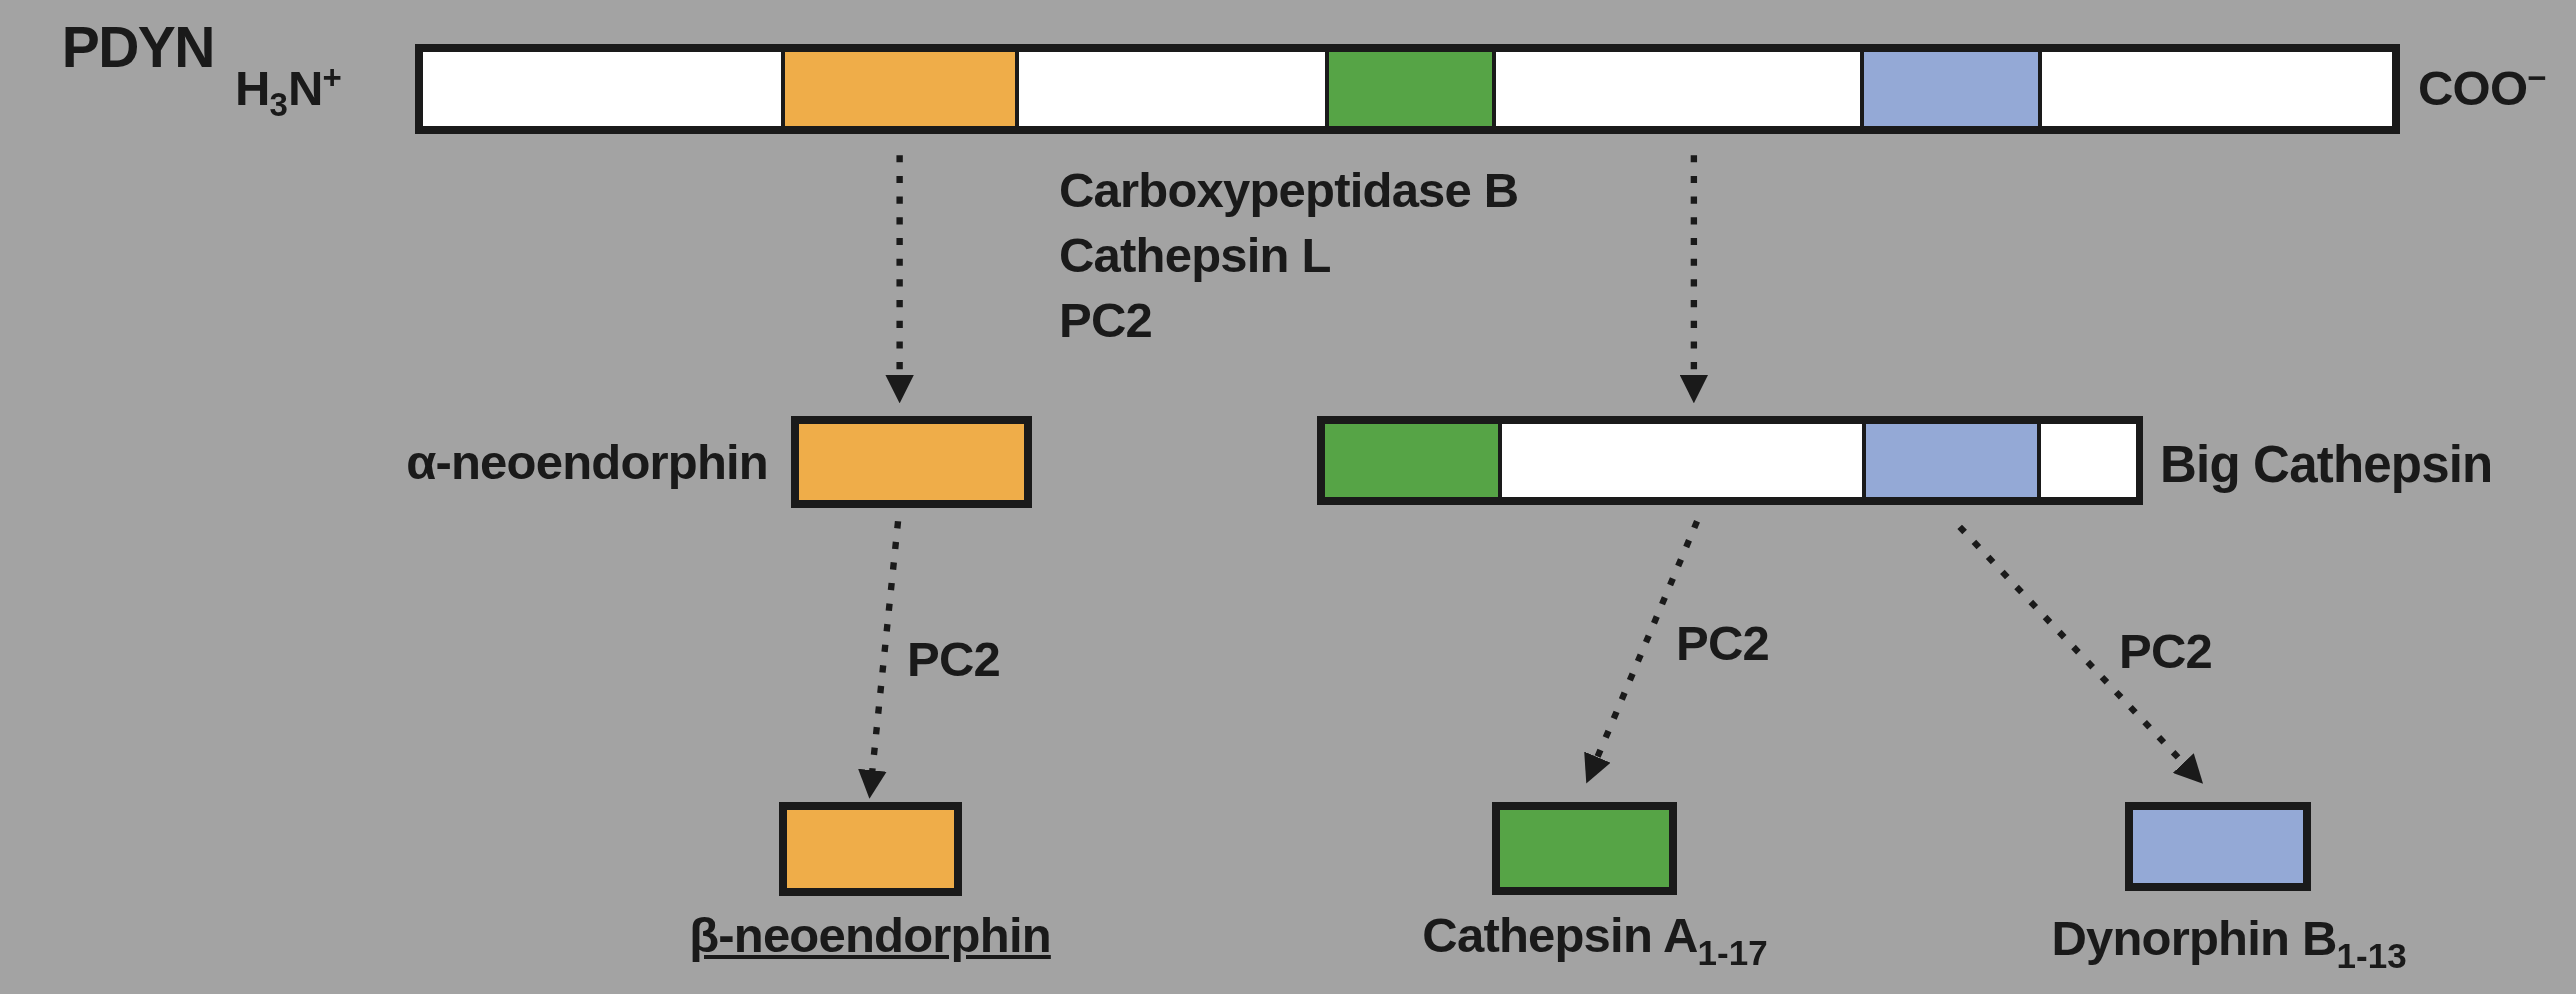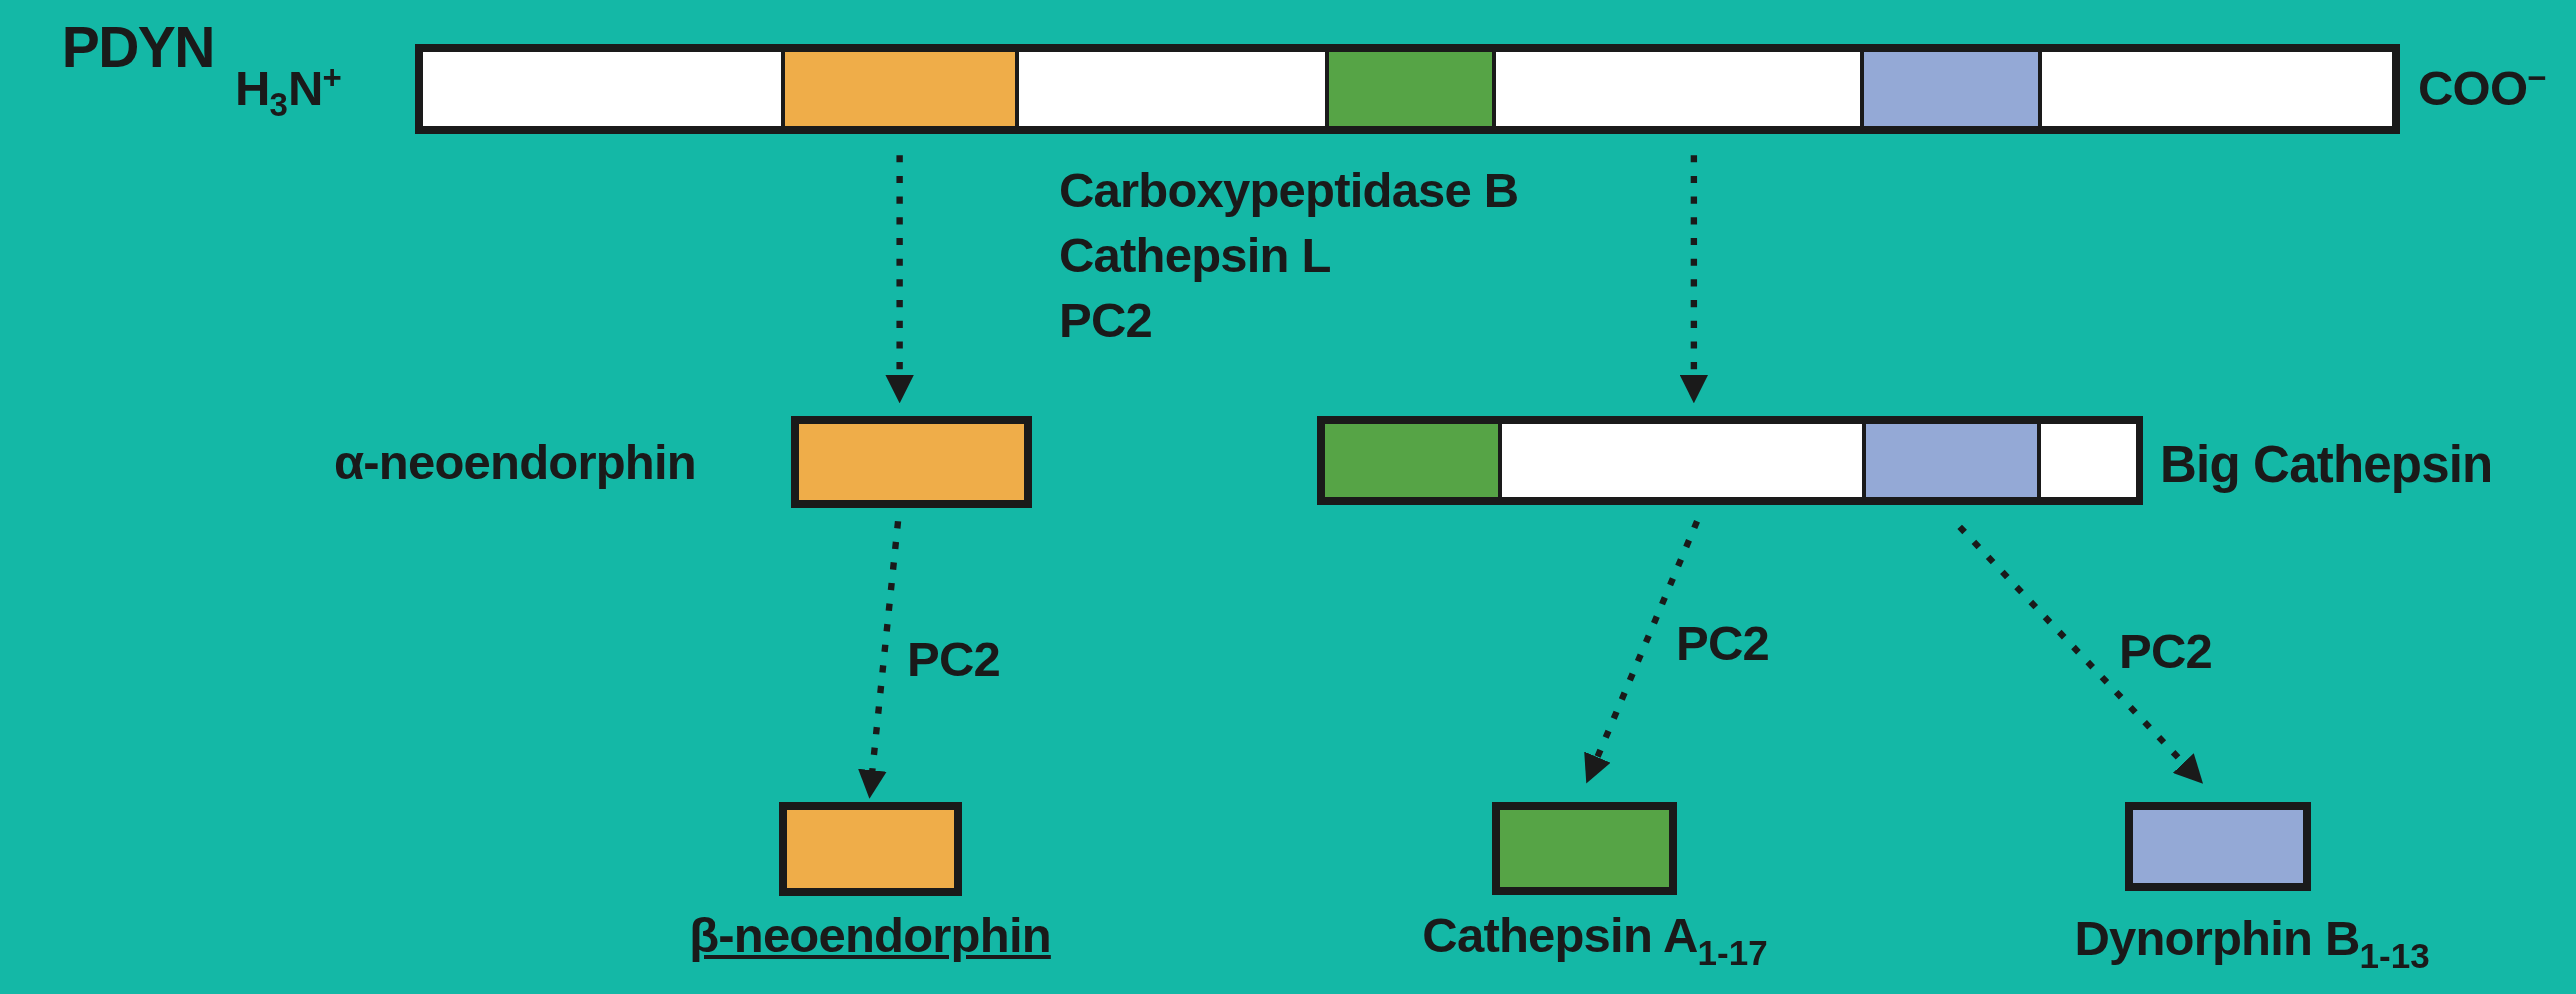--- a/index.html
+++ b/index.html
@@ -1,17 +1,17 @@
 <!DOCTYPE html>
 <html style="font-size:12.7px"><head>
 <meta charset="utf-8">
 <style>
   html,body{margin:0;padding:0;background:#ffffff;}
   .canvas{
-    position:relative;width:2576px;height:994px;background:#14b8a6;overflow:hidden;
+    position:relative;width:2576px;height:994px;background:#a3a3a3;overflow:hidden;
     font-family:"Liberation Sans", sans-serif;font-weight:700;color:#1a1a1a;
   }
   .abs{position:absolute;}
   .txt{white-space:nowrap;letter-spacing:-0.8px;}
 
   
   .title{left:14.3px;top:11px;width:247px;text-align:center;font-size:57px;line-height:73px;letter-spacing:-1.6px;}
 
   
   .nterm{left:235px;top:51px;width:166px;text-align:left;font-size:49px;line-height:53px;}
@@ -30,32 +30,32 @@
   .pepbox{border:8px solid #1a1a1a;box-sizing:border-box;}
   .box-alpha{left:791px;top:416px;width:241px;height:92px;}
   .box-beta{left:779px;top:802px;width:183px;height:94px;}
   .box-dyna{left:1492px;top:802px;width:185px;height:93px;}
   .box-dynb{left:2125px;top:802px;width:186px;height:89px;}
 
   
   .enzymes{left:1059px;top:158px;font-size:49px;line-height:65px;letter-spacing:-0.8px;}
 
   
-  .alpha-label{left:334px;top:438px;width:434px;text-align:left;font-size:49px;line-height:49px;}
+  .alpha-label{left:334px;top:438px;width:434px;text-align:right;font-size:49px;line-height:49px;}
   .big-label{left:2160px;top:439px;font-size:51px;line-height:51px;}
   .pc2{font-size:49px;line-height:51px;}
   .pc2-1{left:907px;top:634px;}
   .pc2-2{left:1676px;top:618px;}
   .pc2-3{left:2119px;top:626px;}
 
   
   .prod-label{font-size:49px;line-height:53px;transform:translateX(-50%);}
   .beta-label{left:870px;top:909px;text-decoration:underline;}
   .dyna-label{left:1595px;top:909px;}
-  .dynb-label{left:2229px;top:912px;margin-left:23px;}
+  .dynb-label{left:2229px;top:912px;}
   .prod-label sub{font-size:35px;vertical-align:-12.7px;letter-spacing:0;}
 
   svg.arrows{left:0;top:0;width:2576px;height:994px;pointer-events:none;}
 </style>
 </head>
 <body>
 
 <div class="canvas">
 
   <div class="abs title">

